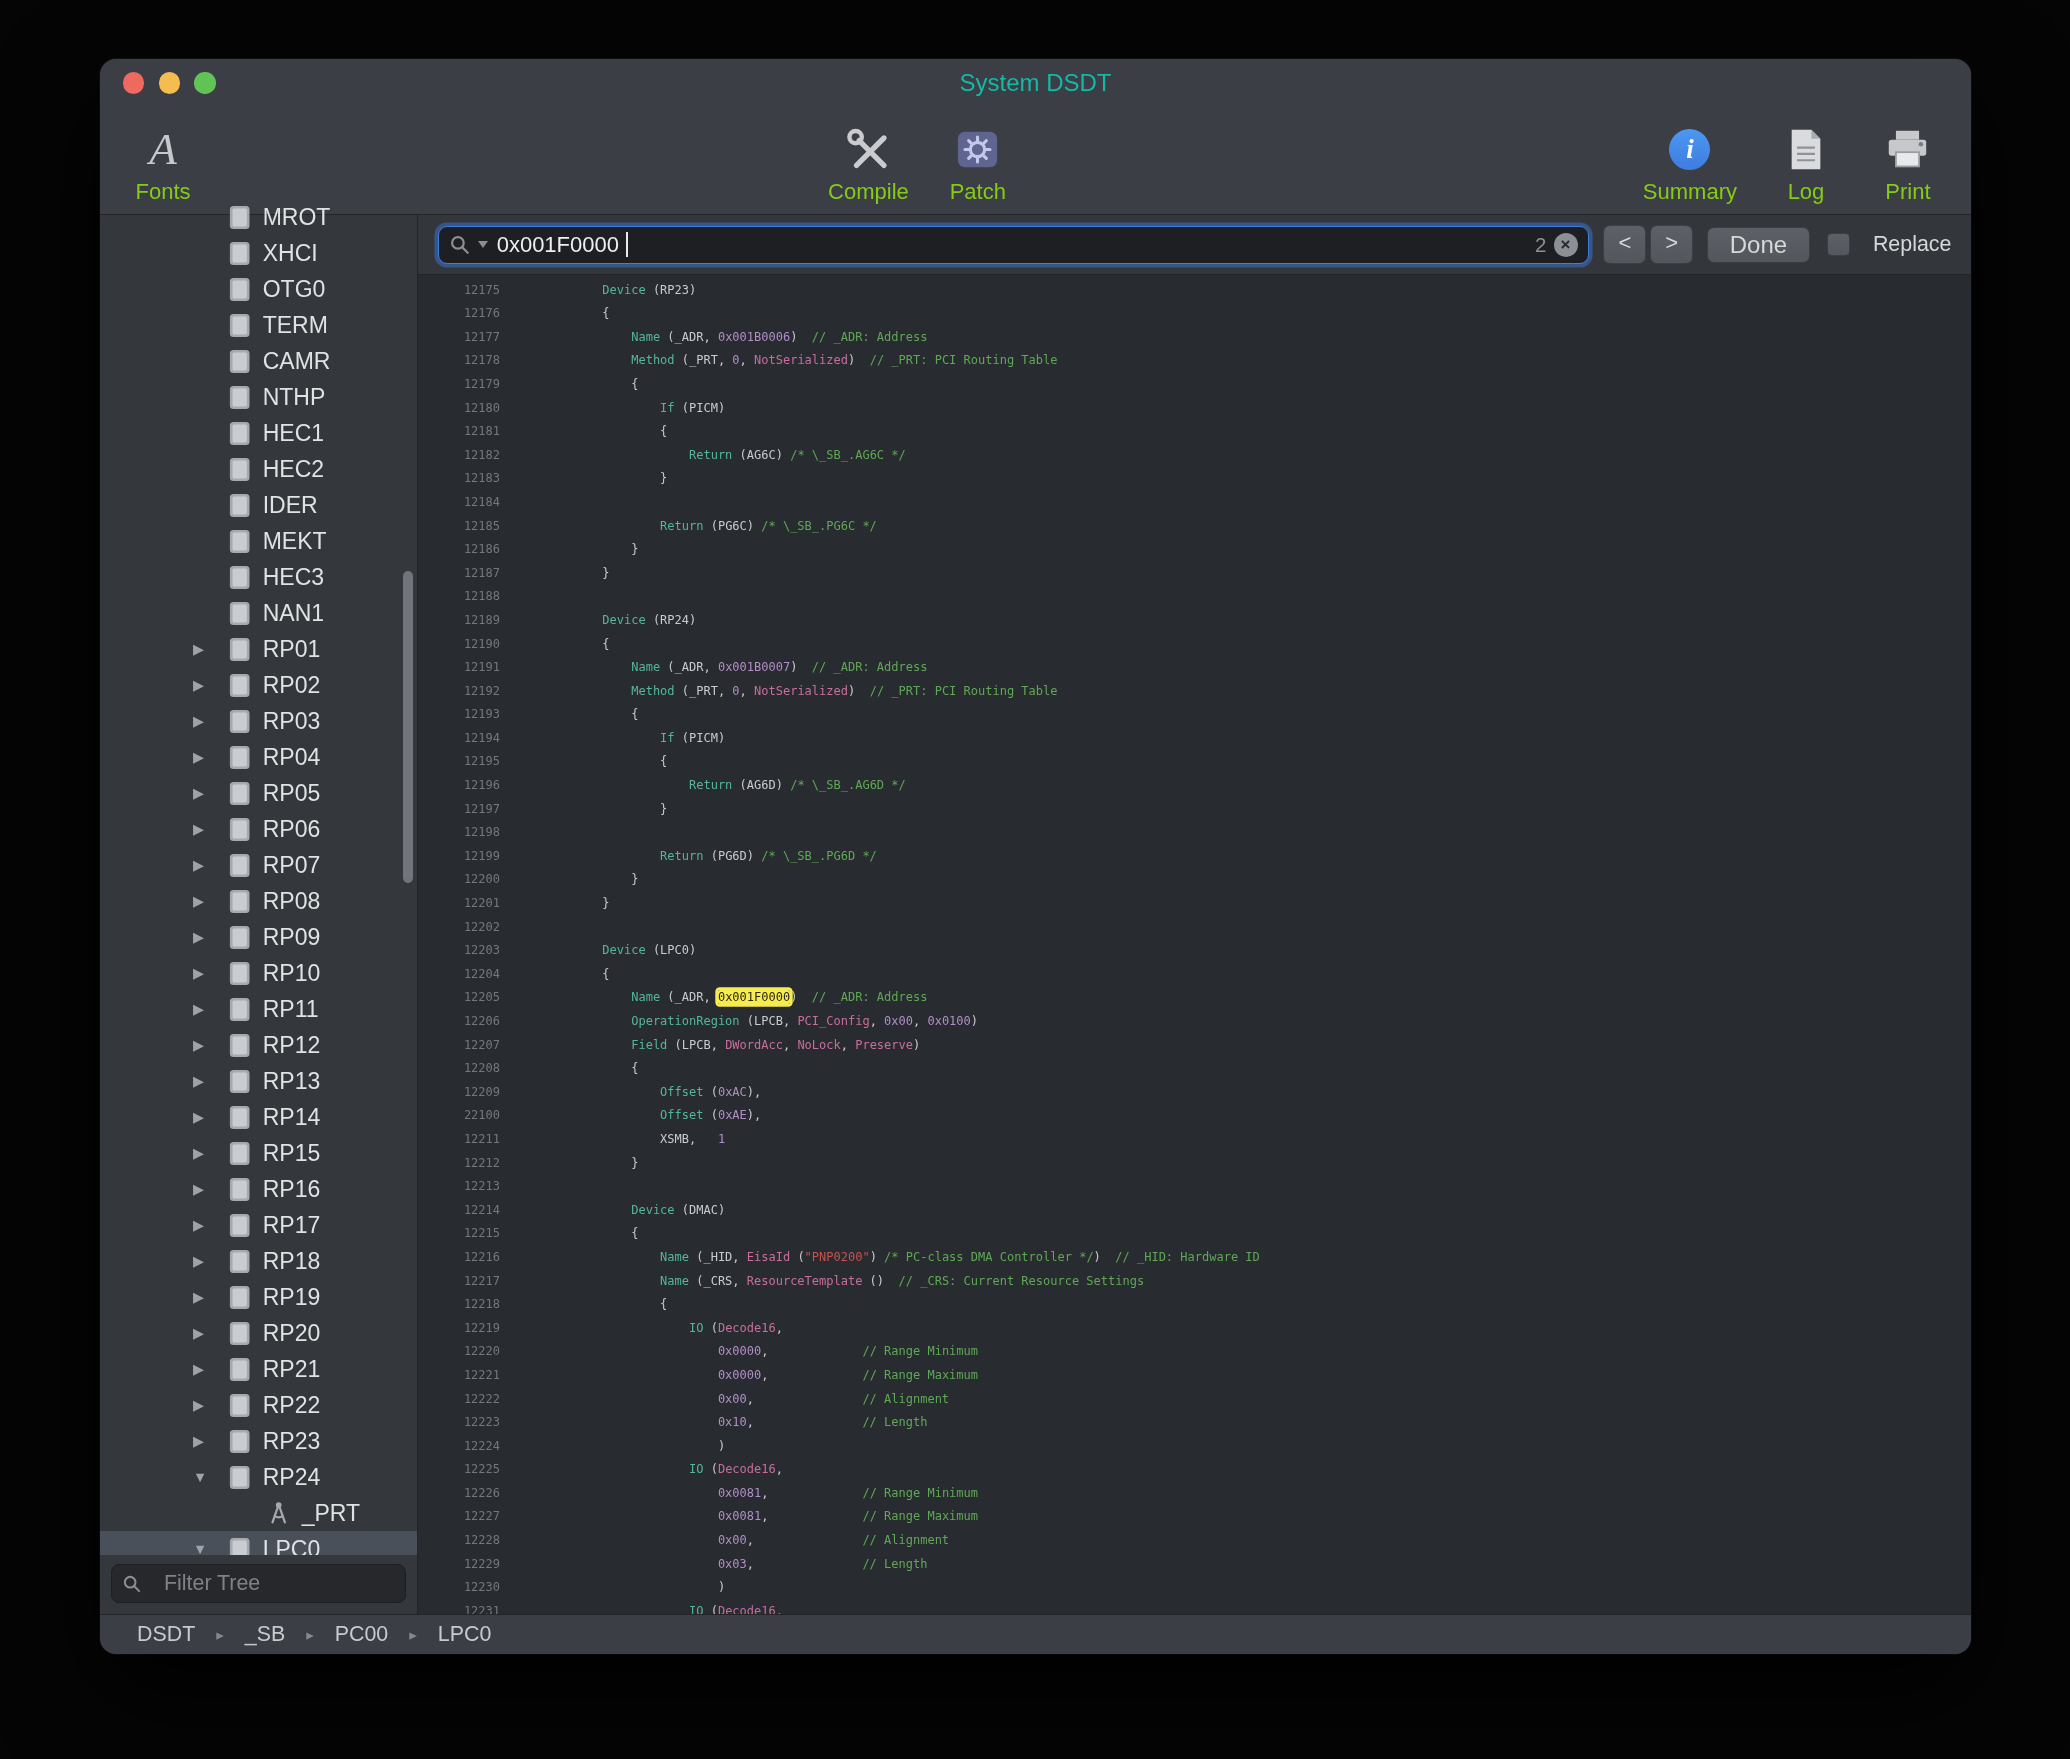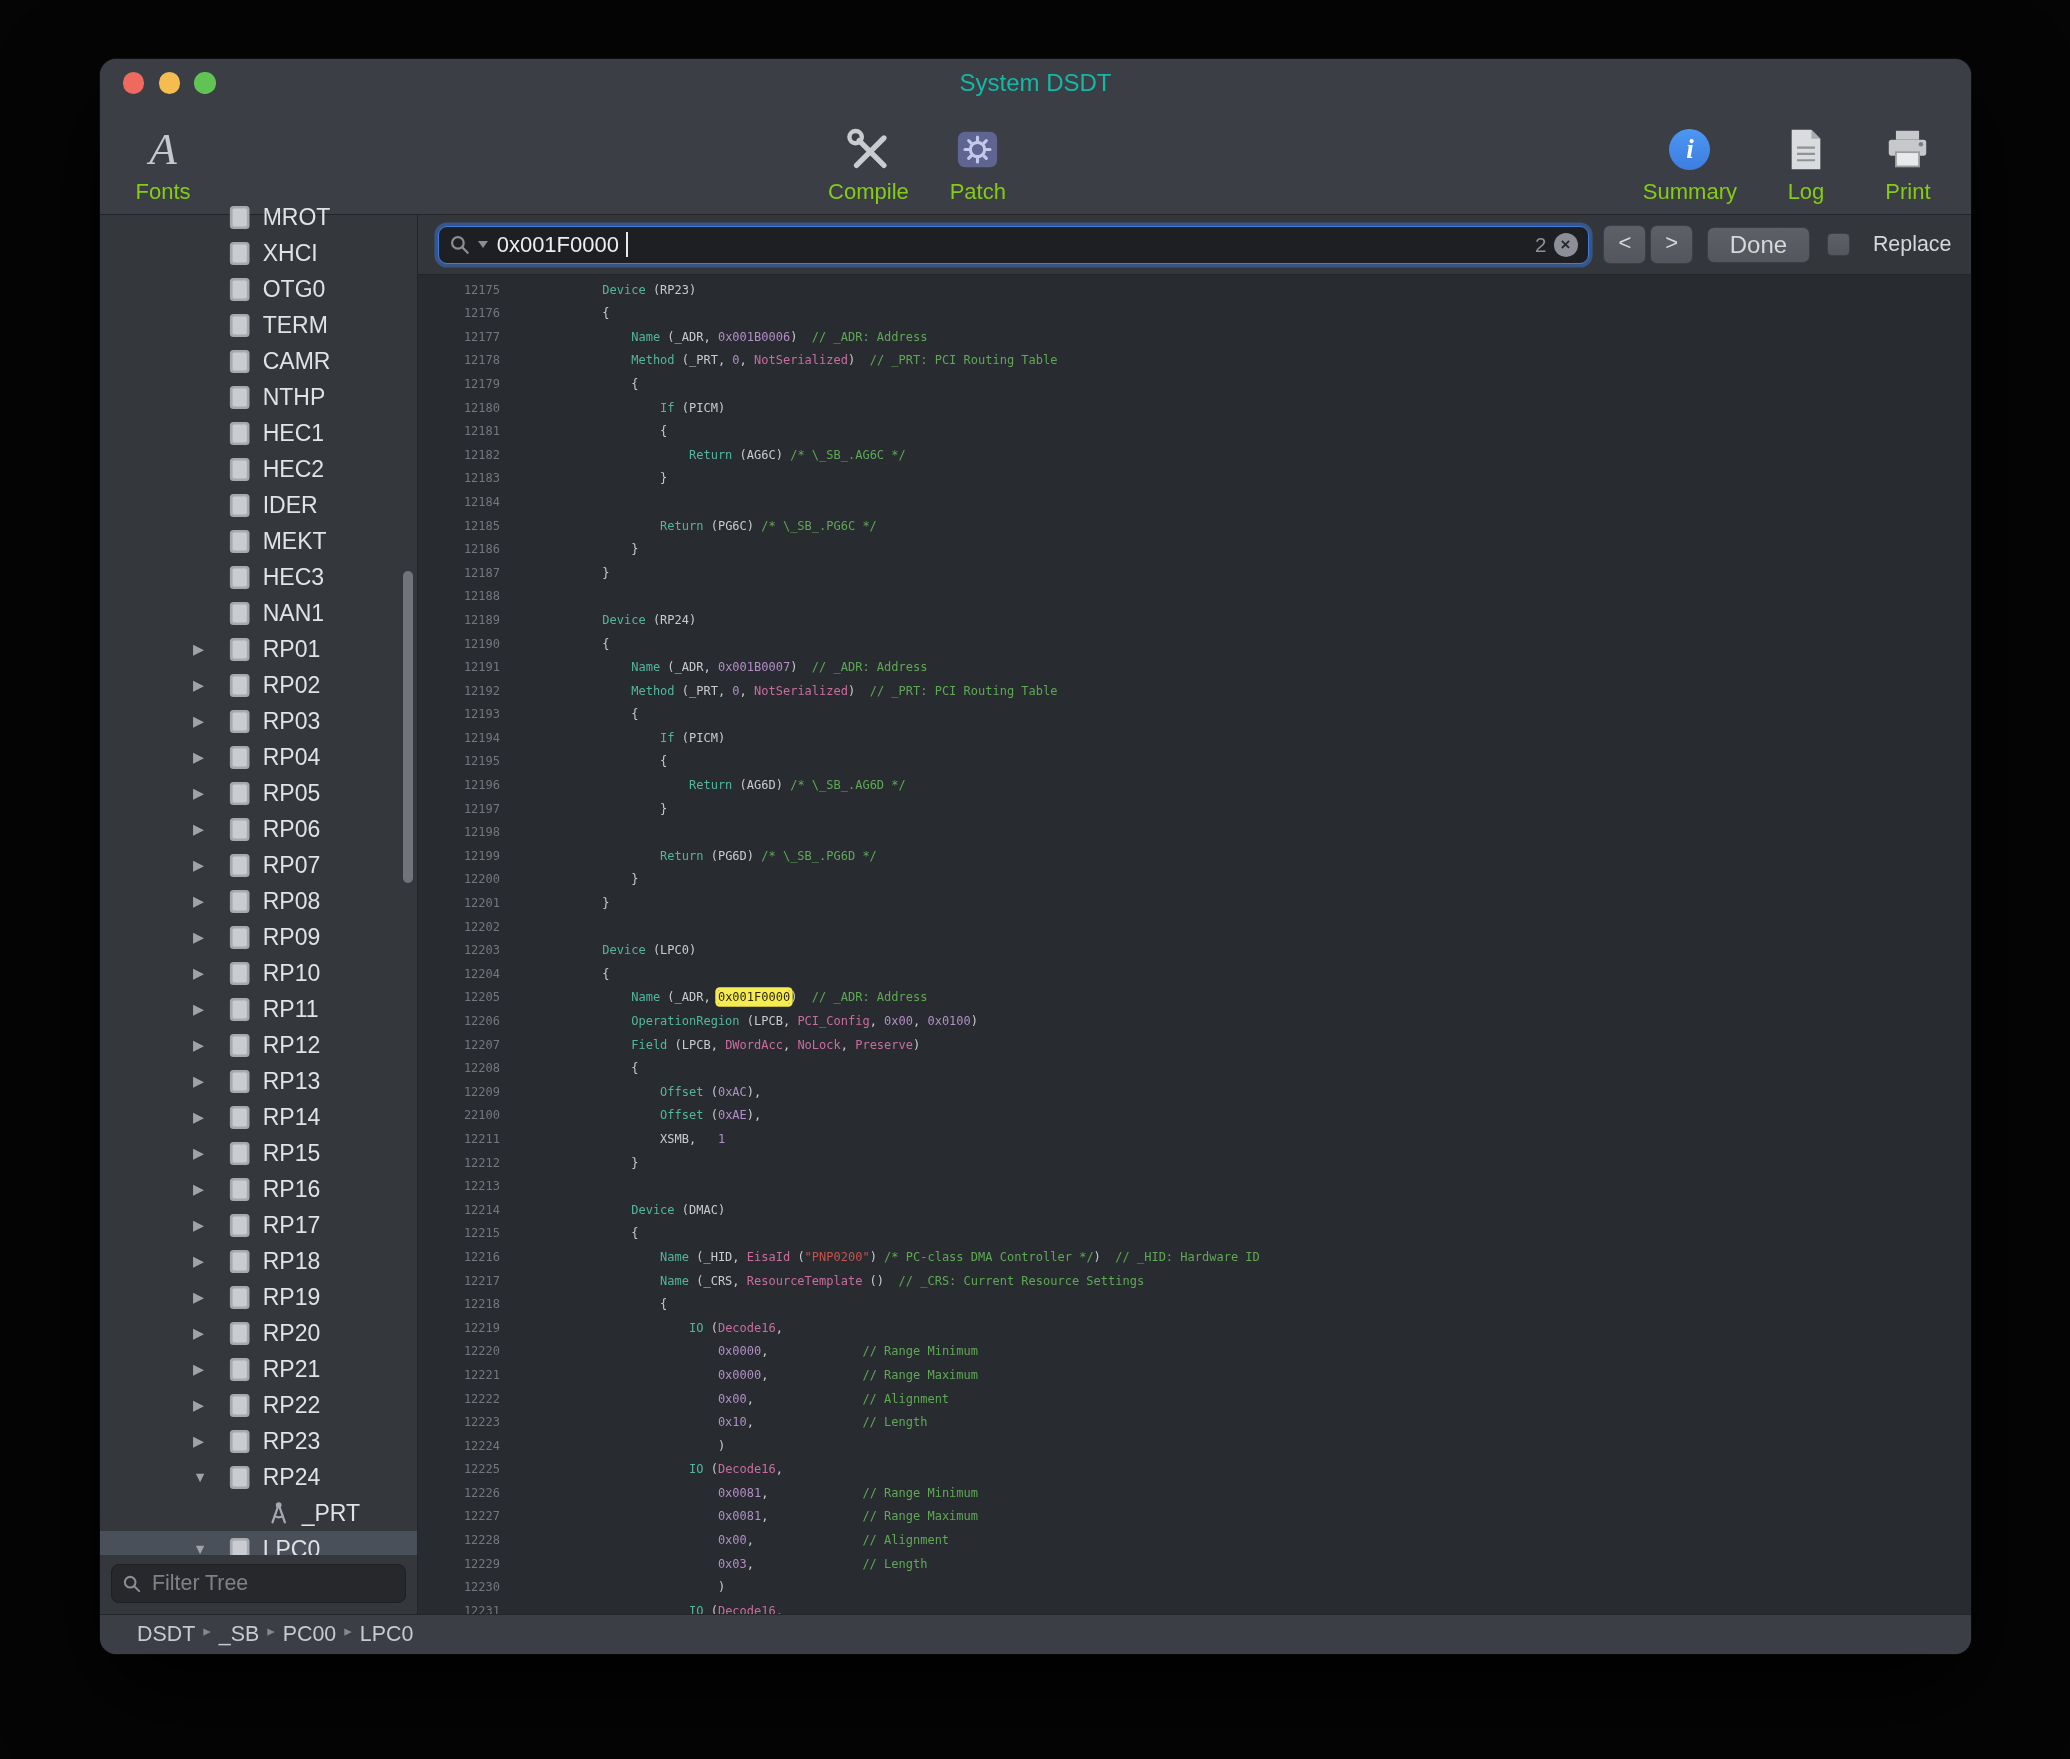--- a/index.html
+++ b/index.html
@@ -37,21 +37,21 @@
   .main{flex:1;display:flex;min-height:0;}
   .sidebar{width:317px;flex:none;background:#34373C;border-right:0.9px solid #232527;
     display:flex;flex-direction:column;position:relative;}
   .tree{flex:1;overflow:hidden;margin-top:-16px;}
   .tree-row{height:36px;display:flex;align-items:center;padding-left:93px;font-size:23px;color:#E0E2E4;white-space:nowrap;}
   .tree-row.selected{background:#495059;}
   .tri{width:34px;flex:none;font-size:14.3px;color:#9FA3A8;}
   .tree-icon{width:25px;height:27px;flex:none;margin-right:10.7px;display:flex;align-items:center;justify-content:center;}
   .sidebar-scrollbar{position:absolute;right:3.6px;top:356px;width:10.7px;height:312px;border-radius:5.3px;background:#71757B;}
   .filter-box{margin:9px 10.7px 10.7px 10.7px;height:37px;flex:none;background:#26282C;border:0.9px solid #1D1F22;
-    border-radius:8px;display:flex;align-items:center;padding:0 10.7px;gap:8px;}
+    border-radius:8px;display:flex;align-items:center;padding:0 10.7px;gap:20px;}
   .filter-input{flex:1;min-width:0;background:transparent;border:none;outline:none;color:#E0E2E4;
     font-size:21.4px;font-family:"Liberation Sans", sans-serif;}
   .filter-input::placeholder{color:#7E8288;}
   
   .editor-pane{flex:1;display:flex;flex-direction:column;min-width:0;background:#282B30;}
   .findbar{height:59px;flex:none;background:#33363B;border-bottom:0.9px solid #222428;
     display:flex;align-items:center;padding:0 19.6px;gap:14.3px;}
   .search-field{flex:1;height:36px;min-width:0;background:#1D1F23;border:1.8px solid var(--accent,#3D7DE0);
     border-radius:9px;box-shadow:0 0 0 3.6px rgba(61,125,224,.45);
     display:flex;align-items:center;padding:0 10.7px;gap:7.1px;}
@@ -80,21 +80,21 @@
   .tok-kw{color:var(--kw,#53B79C);}
   .tok-num{color:var(--num,#B18FC6);}
   .tok-arg{color:var(--arg,#C96D9F);}
   .tok-com{color:var(--com,#5FA855);}
   .tok-str{color:var(--str,#C7534E);}
   .tok-hl{background:var(--hl-bg,#F7EC4F);box-shadow:0 0 0 2.7px var(--hl-bg,#F7EC4F);
     color:var(--hl-fg,#2B2A12);border-radius:1.8px;}
   
   .statusbar{height:39px;flex:none;background:#3B3E44;border-top:0.9px solid #232527;
     display:flex;align-items:center;padding:0 37px;}
-  .breadcrumb{display:flex;align-items:flex-start;gap:8px;font-size:21.4px;color:#C8CACD;}
+  .breadcrumb{display:flex;align-items:center;gap:21px;font-size:21.4px;color:#C8CACD;}
   .bc-sep{color:#85888D;font-size:15px;}
   .bc-item{white-space:nowrap;}
 </style>
 </head>
 <body>
 
 <div class="window">
 
   <div class="titlebar">
     <div class="traffic">

